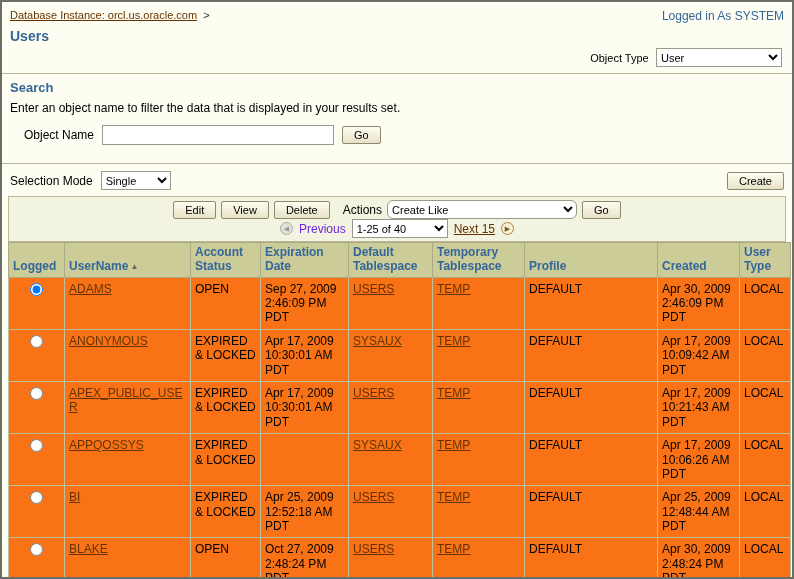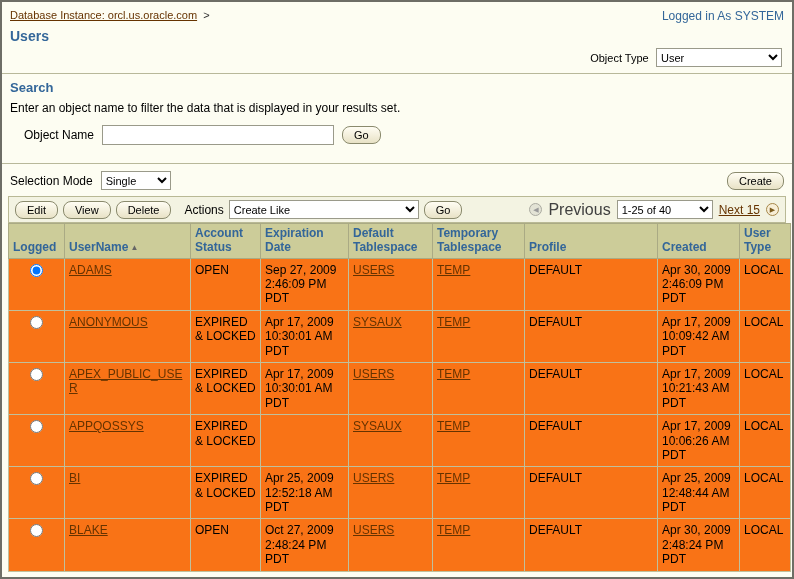--- a/index.html
+++ b/index.html
@@ -25,33 +25,33 @@
   .section-title { font-size: 13px; font-weight: bold; color: #336699; margin-bottom: 6px; }
   .desc { font-size: 12px; color: #000; margin-bottom: 10px; }
   .objname-row { display: flex; align-items: center; gap: 8px; margin-bottom: 10px; padding-left: 14px; }
   .objname-row label { font-size: 12px; }
   .text-input { width: 232px; height: 20px; border: 1px solid #9a9a8a; font-size: 12px; padding: 1px 4px; background: #fff; font-family: "Liberation Sans", sans-serif; }
   .hint { font-size: 11px; color: #336699; line-height: 1.4; }
   .pill {
     font-family: "Liberation Sans", sans-serif;
     font-size: 11px; color: #000;
     background: linear-gradient(to bottom, #fffdf3, #e8e2c6);
-    border: 1px solid #8a8a6d; border-radius: 8px;
+    border: 1px solid #8a8a6d; border-radius: 2px;
     padding: 2px 11px; cursor: pointer; white-space: nowrap;
   }
   .selmode-row { display: flex; justify-content: space-between; align-items: center; padding: 7px 8px 6px; }
   .selmode-left { display: flex; align-items: center; gap: 8px; justify-content: flex-end; }
   .toolbar {
     margin: 0 6px; border: 1px solid #b9b995; background: #f3f3e2;
-    padding: 3px 6px; display: flex; justify-content: space-between; align-items: center;
+    padding: 3px 6px; display: flex; justify-content: space-between; align-items: center; flex-direction: column;
   }
   .toolbar-left { display: flex; align-items: center; gap: 5px; }
   .toolbar-right { display: flex; align-items: center; gap: 6px; }
   .actions-label { font-size: 12px; margin-left: 8px; }
-  .prev-label { color: #404040; font-size: 16px; }
+  .prev-label { color: #6d28d9; font-size: 12px; }
   .nav-circle { display: inline-flex; align-items: center; justify-content: center; width: 13px; height: 13px; border-radius: 50%; font-size: 7px; line-height: 1; }
   .prev-circle { background: #e3e3d5; border: 1px solid #aaaaa0; color: #999; }
   .next-circle { background: #f7eed6; border: 1px solid #a58648; color: #7a5a1c; cursor: pointer; }
   .users-table { margin: 0 6px; border-collapse: collapse; table-layout: fixed; width: 782px; font-size: 12px; }
   .users-table th {
     background: #cccc99; color: #336699; font-weight: bold;
     text-align: left; vertical-align: bottom;
     padding: 3px 4px; border: 1px solid #aaaa84; line-height: 1.15; font-size: 12px;
   }
   .users-table td {
@@ -108,21 +108,21 @@
     </div>
     <button class="pill">Create</button>
   </div>
 
   <div class="toolbar">
     <div class="toolbar-left">
       <button class="pill">Edit</button>
       <button class="pill">View</button>
       <button class="pill">Delete</button>
       <span class="actions-label">Actions</span>
-      <select style="width:190px;">
+      <select style="width:190px;border-radius:6px;">
         <option>Create Like</option>
       </select>
       <button class="pill">Go</button>
     </div>
     <div class="toolbar-right">
       <span class="nav-circle prev-circle">◀</span>
       <span class="prev-label">Previous</span>
       <select style="width:96px;">
         <option>1-25 of 40</option>
       </select>

